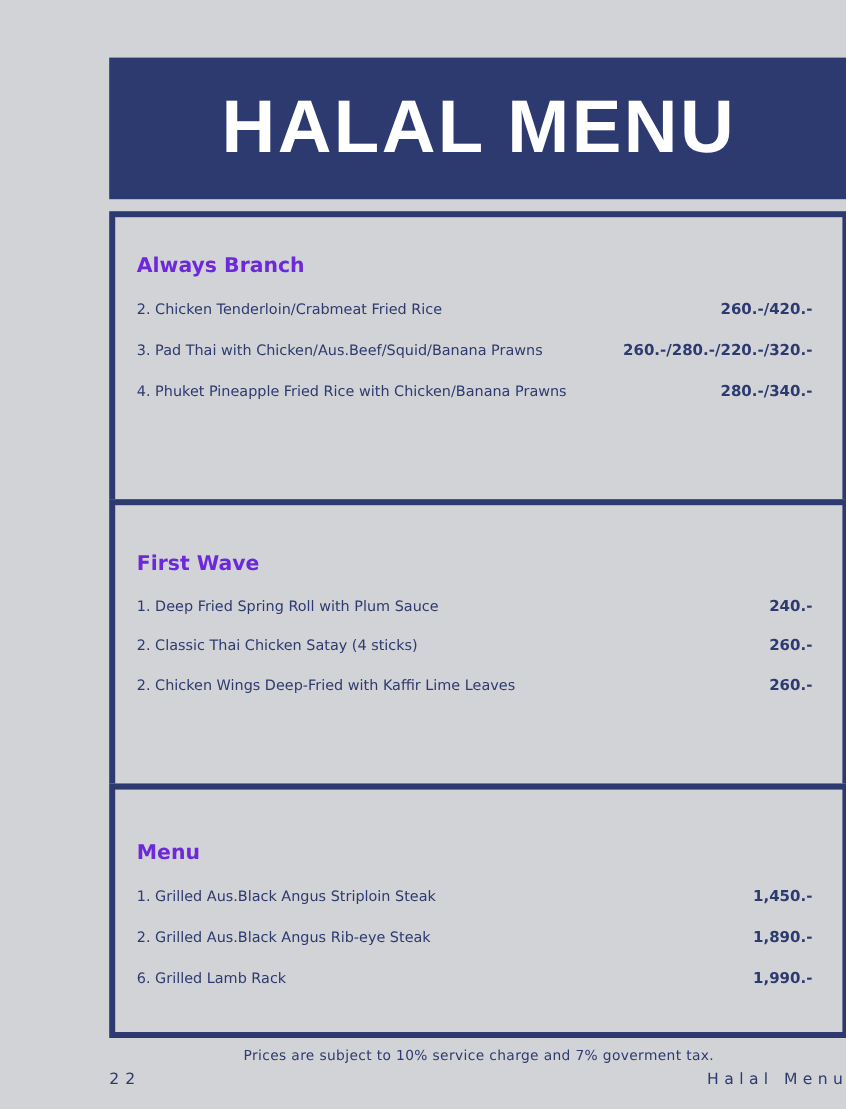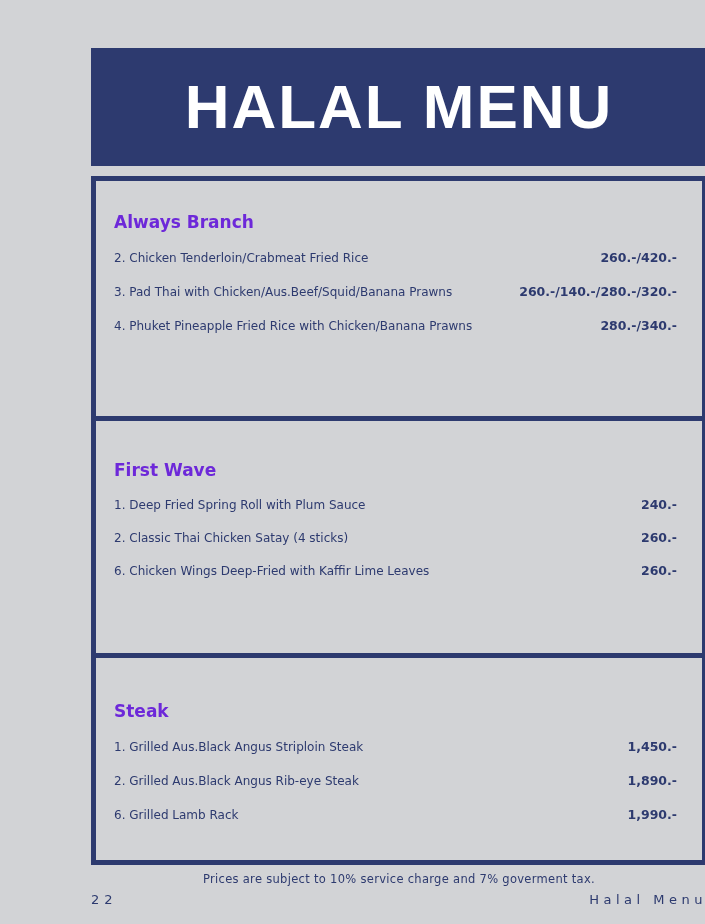--- a/index.html
+++ b/index.html
@@ -101,44 +101,44 @@
 
     <main class="sections">
         <section class="menu-box">
           <h2 class="section-title">Always Branch</h2>
           <div class="menu-row">
             <span class="item-name">2. Chicken Tenderloin/Crabmeat Fried Rice</span>
             <span class="item-price">260.-/420.-</span>
           </div>
           <div class="menu-row">
             <span class="item-name">3. Pad Thai with Chicken/Aus.Beef/Squid/Banana Prawns</span>
-            <span class="item-price">260.-/140.-/280.-/320.-</span>
+            <span class="item-price">260.-/280.-/220.-/320.-</span>
           </div>
           <div class="menu-row">
             <span class="item-name">4. Phuket Pineapple Fried Rice with Chicken/Banana Prawns</span>
             <span class="item-price">280.-/340.-</span>
           </div>
         </section>
         <section class="menu-box">
           <h2 class="section-title">First Wave</h2>
           <div class="menu-row">
             <span class="item-name">1. Deep Fried Spring Roll with Plum Sauce</span>
             <span class="item-price">240.-</span>
           </div>
           <div class="menu-row">
             <span class="item-name">2. Classic Thai Chicken Satay (4 sticks)</span>
             <span class="item-price">260.-</span>
           </div>
           <div class="menu-row">
-            <span class="item-name">6. Chicken Wings Deep-Fried with Kaffir Lime Leaves</span>
+            <span class="item-name">2. Chicken Wings Deep-Fried with Kaffir Lime Leaves</span>
             <span class="item-price">260.-</span>
           </div>
         </section>
         <section class="menu-box">
-          <h2 class="section-title">Steak</h2>
+          <h2 class="section-title">Menu</h2>
           <div class="menu-row">
             <span class="item-name">1. Grilled Aus.Black Angus Striploin Steak</span>
             <span class="item-price">1,450.-</span>
           </div>
           <div class="menu-row">
             <span class="item-name">2. Grilled Aus.Black Angus Rib-eye Steak</span>
             <span class="item-price">1,890.-</span>
           </div>
           <div class="menu-row">
             <span class="item-name">6. Grilled Lamb Rack</span>

